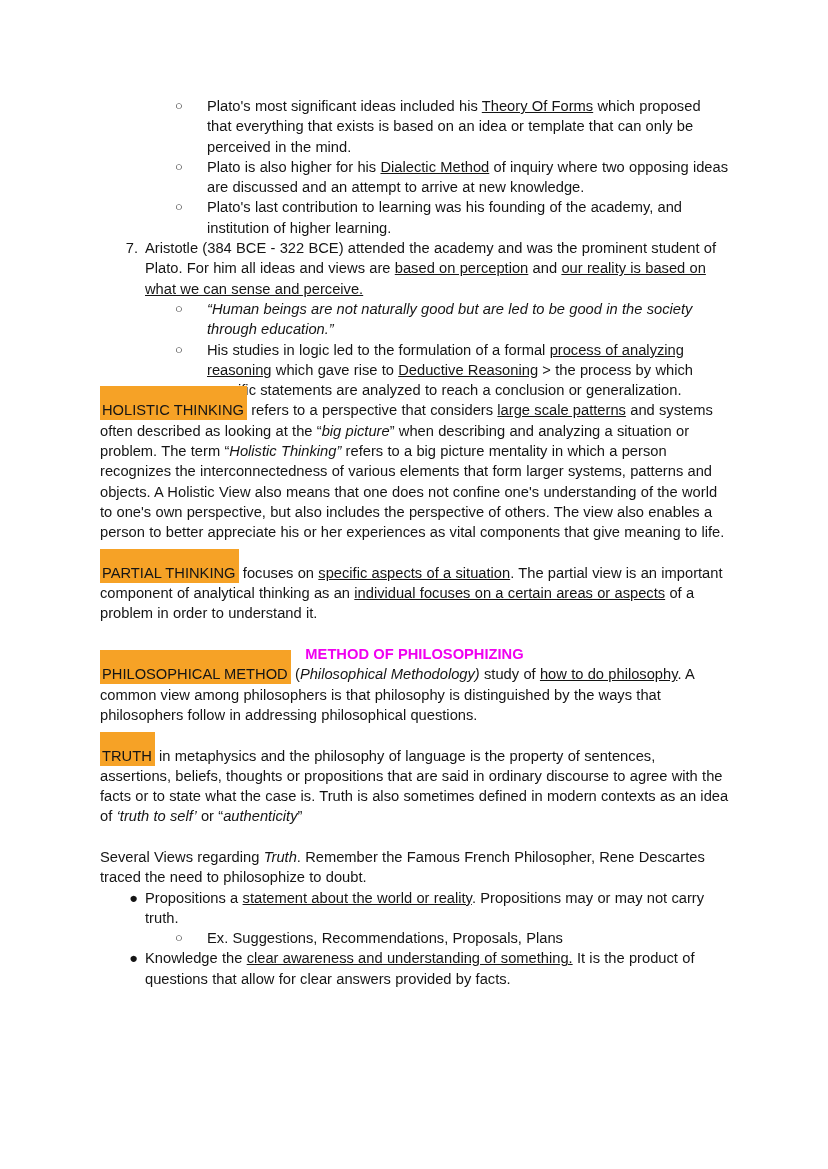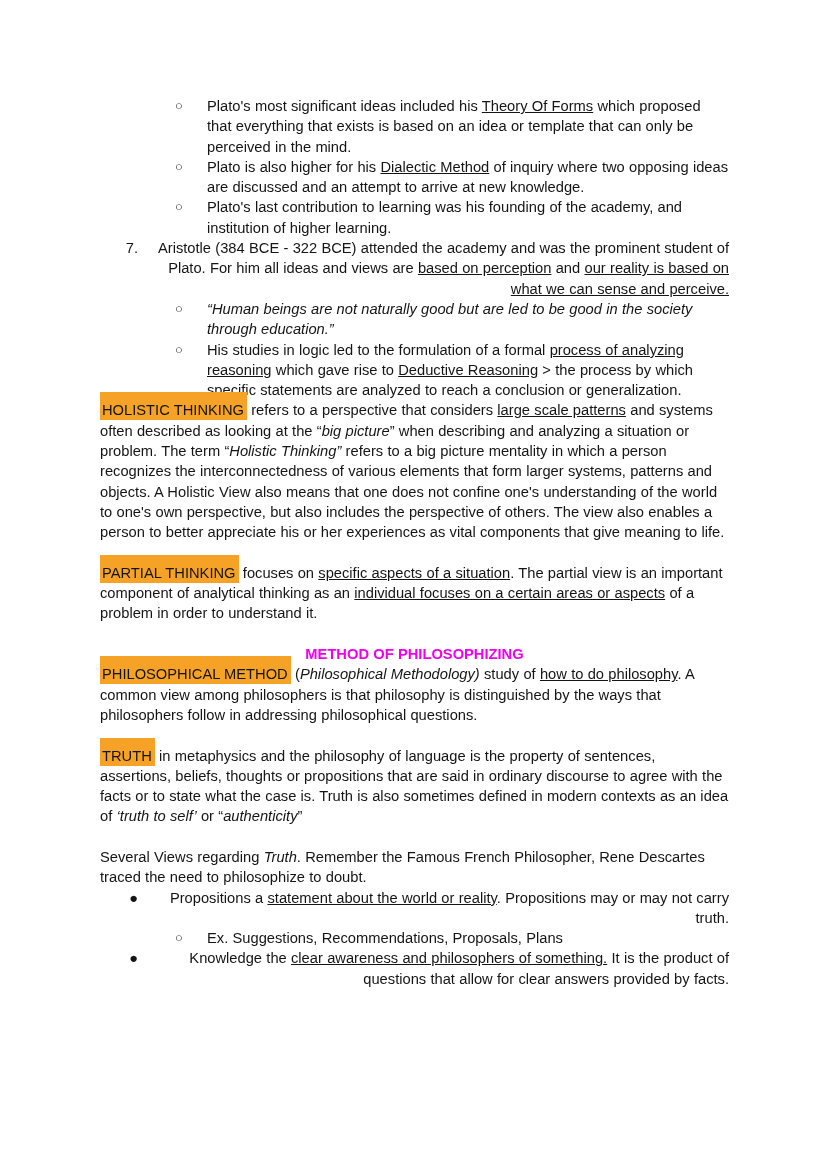--- a/index.html
+++ b/index.html
@@ -25,35 +25,35 @@
     word-spacing: 0.2px;
   }
   .block { position: relative; }
   .para {  }
   .heading {
     text-align: center;
     font-weight: bold;
     color: var(--heading, #f000f0);
   }
   .li .content { display: block; }
-  .li.l1 .content { padding-left: 45px; text-align: right; }
+  .li.l1 .content { padding-left: 45px; }
   .li.l2 .content { padding-left: 107px; }
   .marker {
     position: absolute;
     left: 0;
     top: 0;
   }
   .li.l1 .marker { left: 0; width: 38px; text-align: right; }
   .li.l2 .marker { left: 64px; width: 30px; text-align: center; font-size: 13px; }
   .b { font-weight: normal; }
   .i { font-style: italic; }
   .u { text-decoration: underline; }
   .hl {
     background: var(--hl, #f6a226);
-    padding: 10px 3px 2px 2px;
+    padding: 16px 3px 2px 2px;
   }
 </style>
 </head>
 <body style="--text: #151515; --hl: #f6a226; --heading: #f000f0; background: rgb(255, 255, 255);">
 
 <div class="page-content">
     <div class="block li l2">
       <span class="marker">○</span>
       <span class="content"><span class="">Plato's most significant ideas included his </span><span class="b u">Theory Of Forms</span><span class=""> which proposed that everything that exists is based on an idea or template that can only be perceived in the mind.</span></span>
     </div>
@@ -86,15 +86,15 @@
     <div class="block li l1">
       <span class="marker">●</span>
       <span class="content"><span class="b">Propositions</span><span class=""> a </span><span class="u">statement about the world or reality</span><span class="">. Propositions may or may not carry truth.</span></span>
     </div>
     <div class="block li l2">
       <span class="marker">○</span>
       <span class="content"><span class="">Ex. Suggestions, Recommendations, Proposals, Plans</span></span>
     </div>
     <div class="block li l1">
       <span class="marker">●</span>
-      <span class="content"><span class="b">Knowledge</span><span class=""> the </span><span class="u">clear awareness and philosophers of something.</span><span class=""> It is the product of questions that allow for clear answers provided by facts.</span></span>
+      <span class="content"><span class="b">Knowledge</span><span class=""> the </span><span class="u">clear awareness and understanding of something.</span><span class=""> It is the product of questions that allow for clear answers provided by facts.</span></span>
     </div>
   </div>
 
 </body></html>

